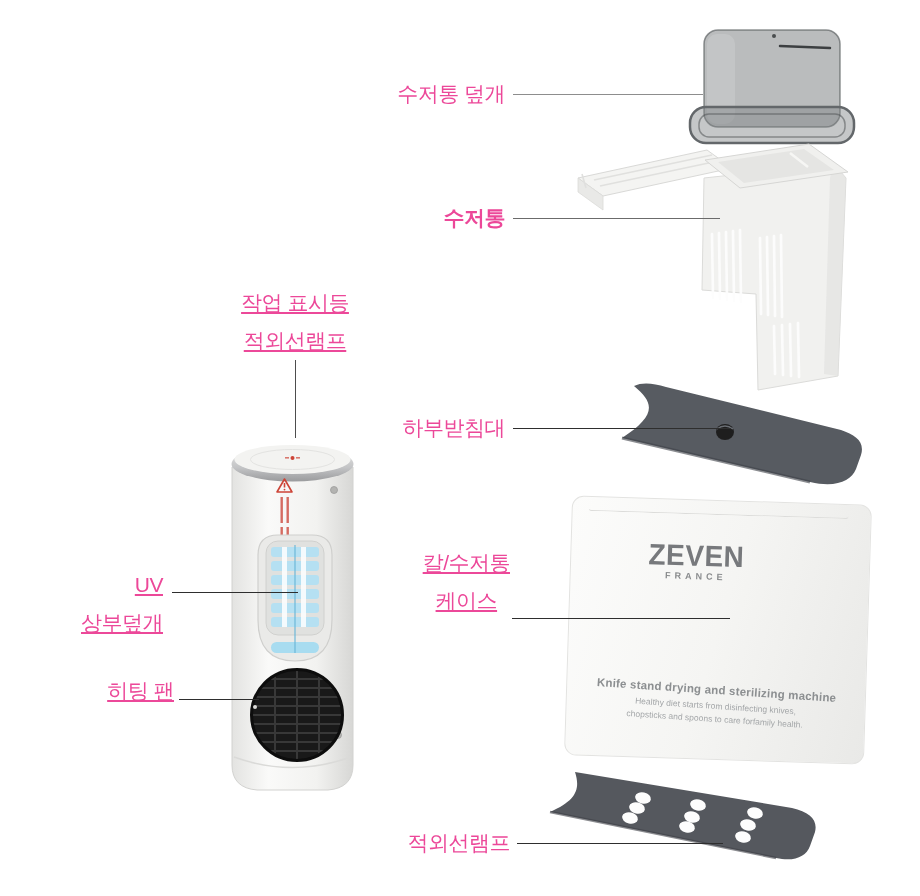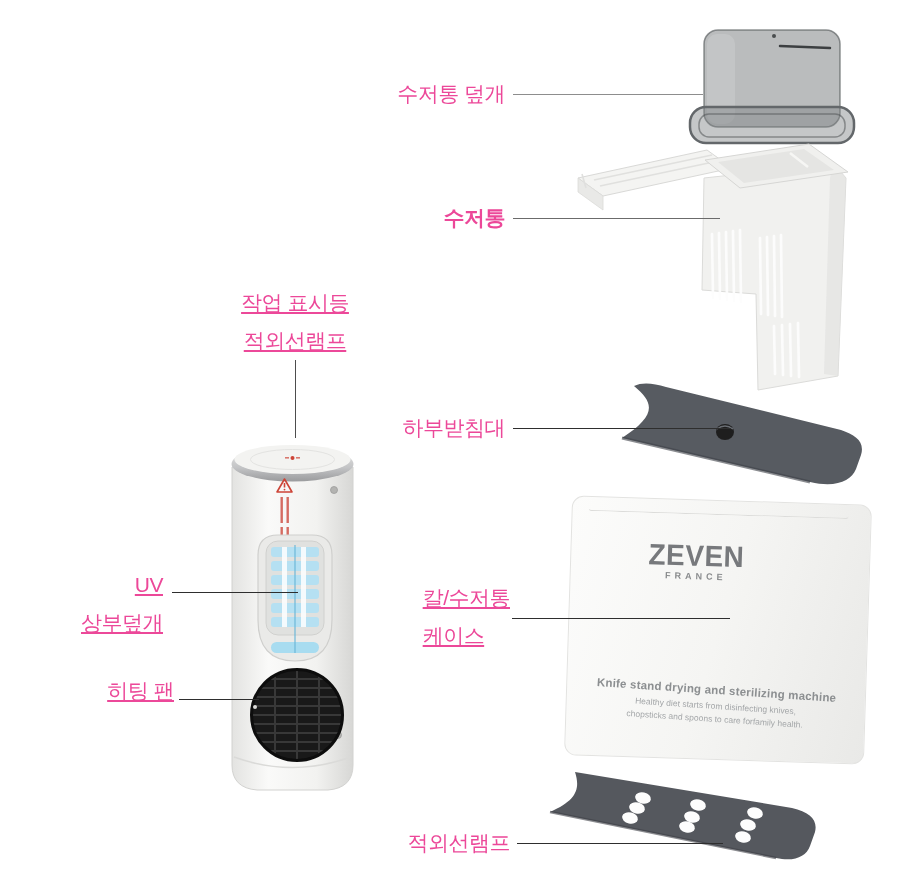--- a/index.html
+++ b/index.html
@@ -230,21 +230,21 @@
 
   <div class="callout" style="right:415px;top:83px;">수저통 덮개</div>
   <div class="leader h" style="left:513px;top:94px;width:190px;background:#8d8d8d;"></div>
 
   <div class="callout" style="right:415px;top:207px;font-weight:bold;">수저통</div>
   <div class="leader h" style="left:513px;top:218px;width:207px;"></div>
 
   <div class="callout" style="right:415px;top:417px;">하부받침대</div>
   <div class="leader h" style="left:513px;top:428px;width:218px;background:#2e2e2e;"></div>
 
-  <div class="callout two" style="right:410px;top:579px;text-align:left;">
+  <div class="callout two" style="right:410px;top:544px;text-align:center;">
     <div>칼/수저통</div>
     <div>케이스</div>
   </div>
   <div class="leader h" style="left:512px;top:618px;width:218px;background:#2e2e2e;"></div>
 
   <div class="callout" style="right:410px;top:832px;">적외선램프</div>
   <div class="leader h" style="left:517px;top:843px;width:206px;background:#2e2e2e;"></div>
 
   <div class="callout two" style="left:215px;width:160px;top:284px;text-align:center;">
     <div>작업 표시등</div>

